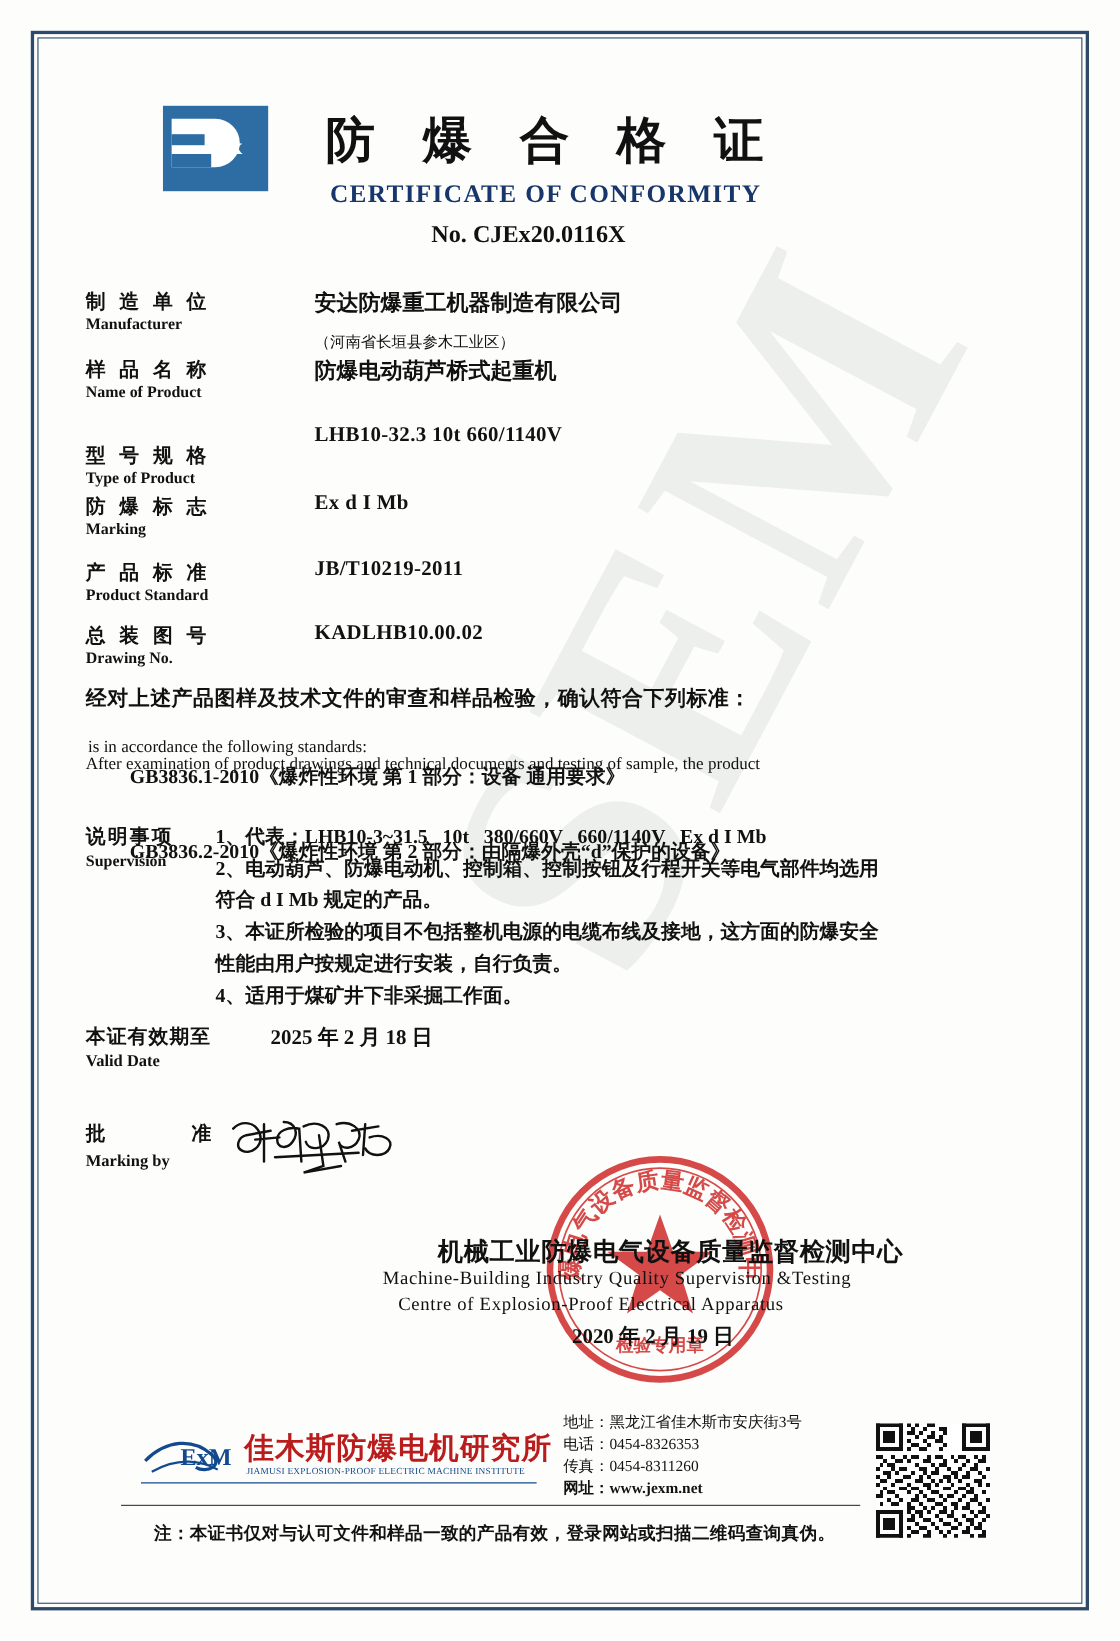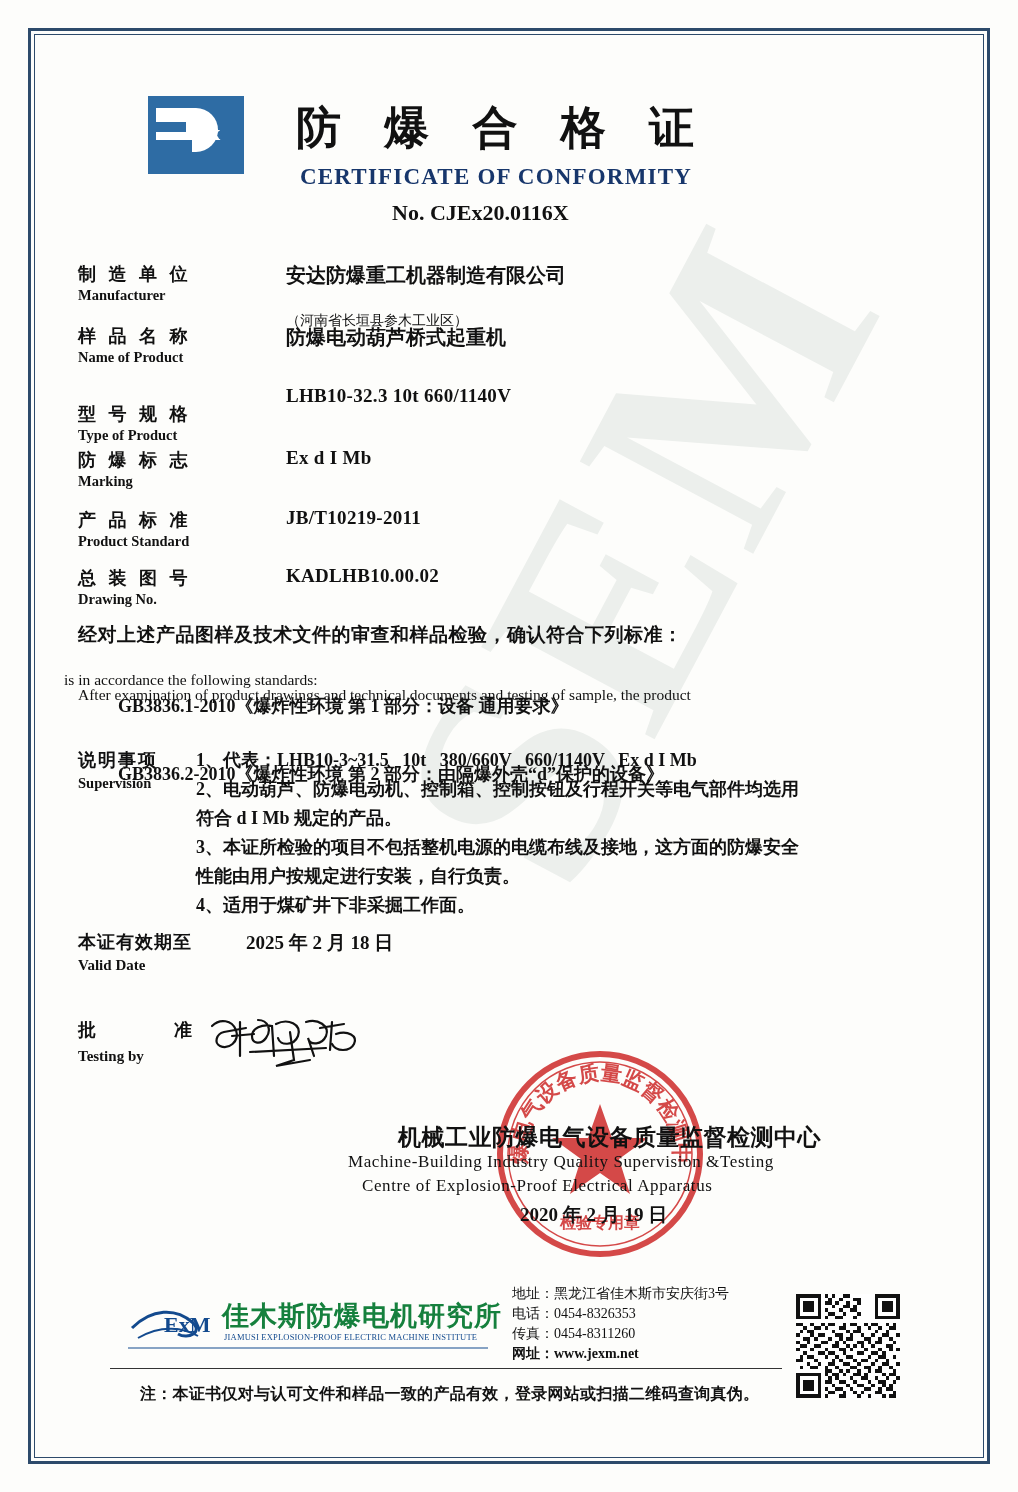--- a/index.html
+++ b/index.html
@@ -132,21 +132,21 @@
     letter-spacing: 0.5px;
   }
   .exam-en1 {
     position: absolute;
     left: 78px; top: 650px;
     font-size: 15.5px;
     margin-top: 36px;
   }
   .exam-en2 {
     position: absolute;
-    left: 64px; top: 671px;
+    left: 80px; top: 671px;
     font-size: 15.5px;
   }
   .std1 {
     position: absolute;
     left: 118px; top: 694px;
     font-size: 18px;
     font-weight: bold;
   }
   .std2 {
     position: absolute;
@@ -251,21 +251,21 @@
   .footer-logo {
     position: absolute;
     left: 128px; top: 1298px;
     width: 360px; height: 54px;
   }
   .footer-logo-text {
     position: absolute;
     left: 222px; top: 1298px;
     font-size: 27px;
     font-weight: bold;
-    color: #15803d;
+    color: #b91c1c;
     letter-spacing: 1px;
   }
   .footer-logo-sub {
     position: absolute;
     left: 224px; top: 1332px;
     font-size: 8.5px;
     color: #134a8e;
     letter-spacing: 0.2px;
   }
   .contact {
@@ -317,21 +317,21 @@
 
   <div class="title-cn">防 爆 合 格 证</div>
   <div class="title-en">CERTIFICATE OF CONFORMITY</div>
   <div class="cert-no">No.  CJEx20.0116X</div>
 
   <div class="field" style="top:262px">
     <div class="cn">制 造 单 位</div>
     <div class="en">Manufacturer</div>
   </div>
   <div class="value cnbig" style="top:262px">安达防爆重工机器制造有限公司</div>
-  <div class="value sub" style="top:312px">（河南省长垣县参木工业区）</div>
+  <div class="value sub" style="top:302px">（河南省长垣县参木工业区）</div>
 
   <div class="field" style="top:324px">
     <div class="cn">样 品 名 称</div>
     <div class="en">Name of Product</div>
   </div>
   <div class="value cnbig" style="top:324px">防爆电动葫芦桥式起重机</div>
 
   <div class="field" style="top:402px">
     <div class="cn">型 号 规 格</div>
     <div class="en">Type of Product</div>
@@ -371,21 +371,21 @@
     <div>3、本证所检验的项目不包括整机电源的电缆布线及接地，这方面的防爆安全
 性能由用户按规定进行安装，自行负责。</div>
     <div>4、适用于煤矿井下非采掘工作面。</div>
   </div>
 
   <div class="valid-cn">本证有效期至</div>
   <div class="valid-en">Valid Date</div>
   <div class="valid-value">2025 年 2 月 18 日</div>
 
   <div class="approve-cn">批　　准</div>
-  <div class="approve-en">Testing by</div>
+  <div class="approve-en">Marking by</div>
   <svg class="signature" viewBox="0 0 160 62">
     <g fill="none" stroke="#111" stroke-width="2.2" stroke-linecap="round">
       <path d="M6 14 C14 6, 26 8, 30 18 C34 30, 22 38, 14 34 C8 31, 10 22, 18 20 L40 16"></path>
       <path d="M34 10 L34 44 M26 24 L48 22"></path>
       <path d="M52 8 C62 8, 66 18, 60 26 C55 33, 46 32, 46 24 C46 16, 56 12, 66 14 L68 44"></path>
       <path d="M70 12 C82 6, 96 12, 92 24 C88 34, 74 34, 72 26"></path>
       <path d="M84 20 L88 48 L70 54 L104 48"></path>
       <path d="M100 10 C112 6, 124 14, 120 24 C116 33, 104 34, 102 26 L108 44"></path>
       <path d="M114 16 L138 12 M126 10 L124 38"></path>
       <path d="M130 22 C142 18, 152 24, 148 32 C144 40, 130 40, 126 32"></path>

